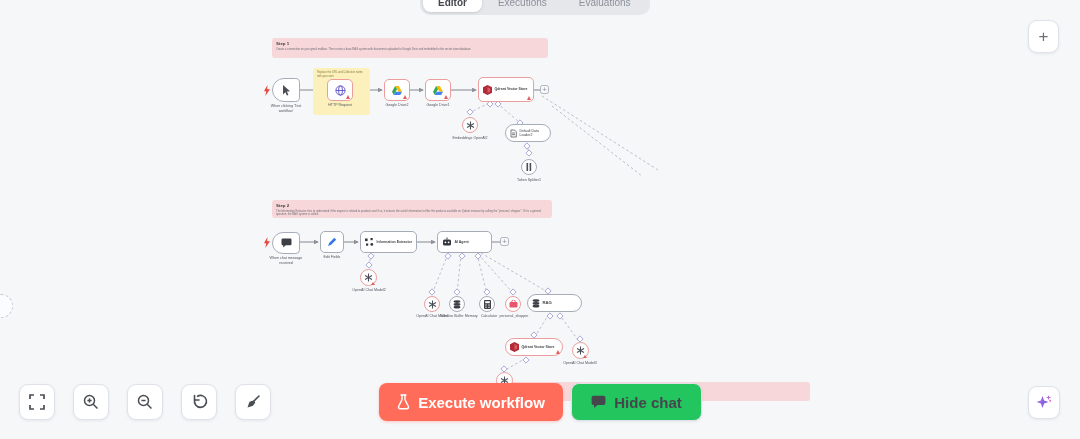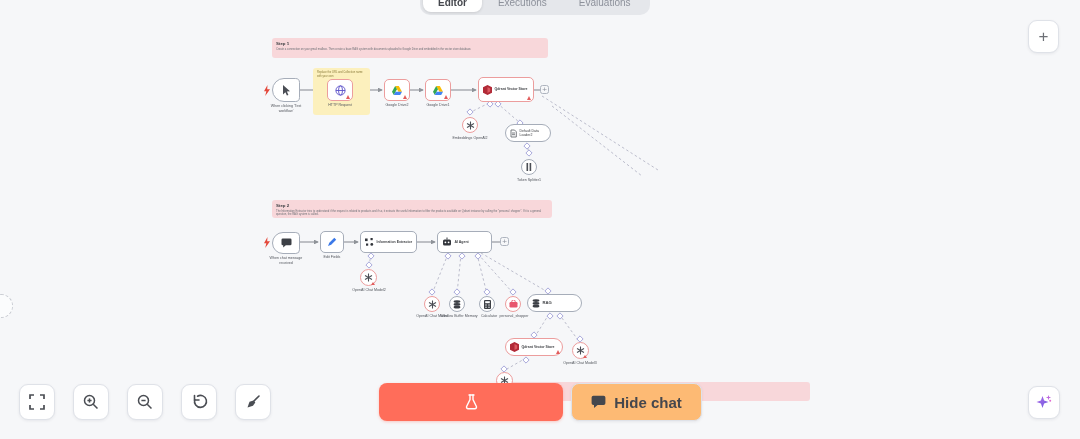--- a/index.html
+++ b/index.html
@@ -31,21 +31,21 @@
   .tabbar{position:absolute;left:420px;top:-23px;height:38px;background:#e5e7eb;border-radius:10px;display:flex;align-items:stretch;padding:3px;z-index:10;box-sizing:border-box}
   .tab{font-size:10px;color:#8d919b;padding:0 16px 4px;display:flex;align-items:flex-end;cursor:pointer;border-radius:8px}
   .tab.active{background:#fff;color:#45474d;box-shadow:0 1px 3px rgba(0,0,0,.12);padding:0 15px 4px;font-weight:600}
   
   .sqbtn{position:absolute;background:#fff;border:1px solid #dfe2e8;border-radius:9px;display:flex;align-items:center;justify-content:center;box-shadow:0 1px 3px rgba(40,40,60,.08);z-index:10;cursor:pointer;box-sizing:border-box}
   .addbtn{left:1028px;top:20px;width:31px;height:33px;font-size:17px;color:#6d7076;font-weight:400}
   .ctrl{width:36px;height:36px;top:384px}
   .aibtn{left:1028px;top:386px;width:32px;height:33px}
   .btn{position:absolute;top:383px;height:38px;border-radius:8px;display:flex;align-items:center;justify-content:center;gap:8px;font-size:15px;font-weight:600;z-index:11;cursor:pointer;box-sizing:border-box}
   .btn-exec{left:379px;width:184px;background:#ff6d5a;color:#fff;box-shadow:0 1px 3px rgba(255,90,70,.3)}
-  .btn-hide{left:571px;width:131px;background:#fdba74;border:1px solid #dfe2e8;color:#45474d;box-shadow:0 1px 3px rgba(40,40,60,.08)}
+  .btn-hide{left:571px;width:131px;background:#22c55e;border:1px solid #dfe2e8;color:#45474d;box-shadow:0 1px 3px rgba(40,40,60,.08)}
 </style>
 </head>
 <body>
 
 <div class="stage">
 
   <svg class="wires" width="1080" height="439" viewBox="0 0 1080 439">
     <defs>
       <marker id="arr" viewBox="0 0 6 6" refX="5" refY="3" markerWidth="4.5" markerHeight="4.5" orient="auto">
         <path d="M0,0 L6,3 L0,6 Z" fill="#8f9399"></path>
@@ -406,20 +406,21 @@
     <line x1="14" y1="2" x2="8.5" y2="7.5" stroke="#4a4d53" stroke-width="1.6" stroke-linecap="round"></line>
     <polygon points="8.5,6.5 4.5,7.8 2.5,13.5 8,11.8 10.3,8.5" fill="#4a4d53"></polygon>
   </svg>
 </div>
 
 <div class="btn btn-exec">
   <svg width="13" height="16" fill="none" stroke="#ffffff" stroke-width="1.4" stroke-linecap="round">
     <path d="M4,1 h5"></path>
       <path d="M5,1 v4.5 L1.6,12.5 a1.6,1.6 0 0 0 1.5,2.2 h6.8 a1.6,1.6 0 0 0 1.5,-2.2 L8,5.5 V1"></path>
   </svg>
+  <span>Execute workflow</span>
 </div>
 <div class="btn btn-hide">
   <svg width="15" height="14">
     <path d="M2.4,0.8 h10.2 a1.8,1.8 0 0 1 1.8,1.8 v5.6 a1.8,1.8 0 0 1 -1.8,1.8 h-6 l-3.6,3 v-3 h-0.6 a1.8,1.8 0 0 1 -1.8,-1.8 v-5.6 a1.8,1.8 0 0 1 1.8,-1.8 z" fill="#45474d"></path>
   </svg>
   <span>Hide chat</span>
 </div>
 
 <div class="sqbtn aibtn">
   <svg width="18" height="18">

